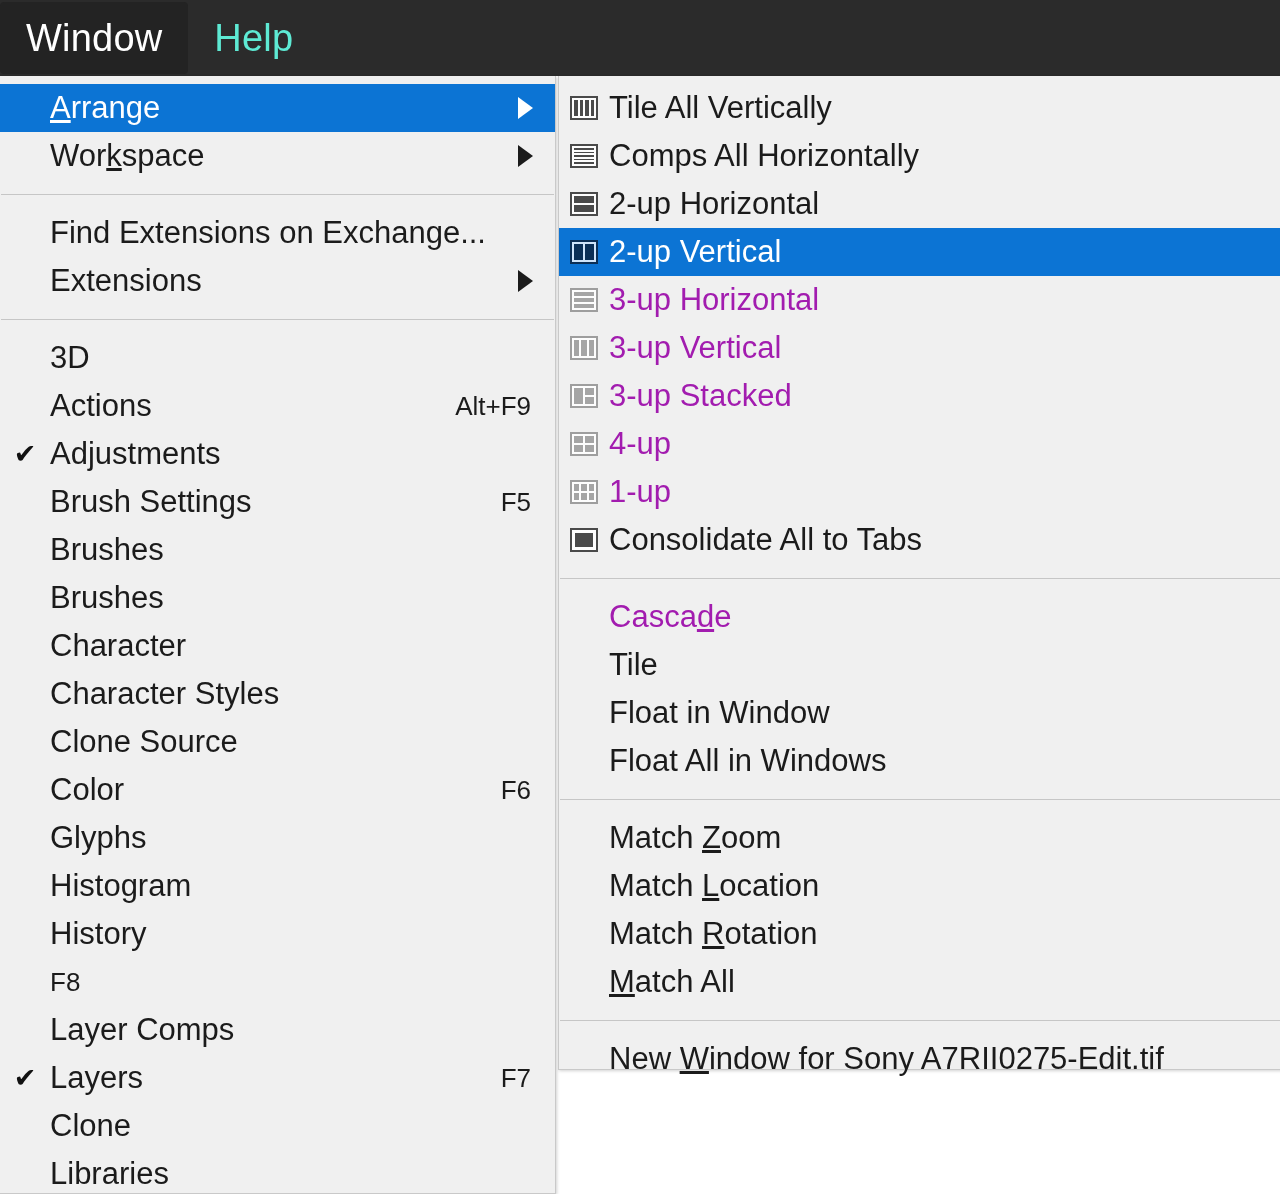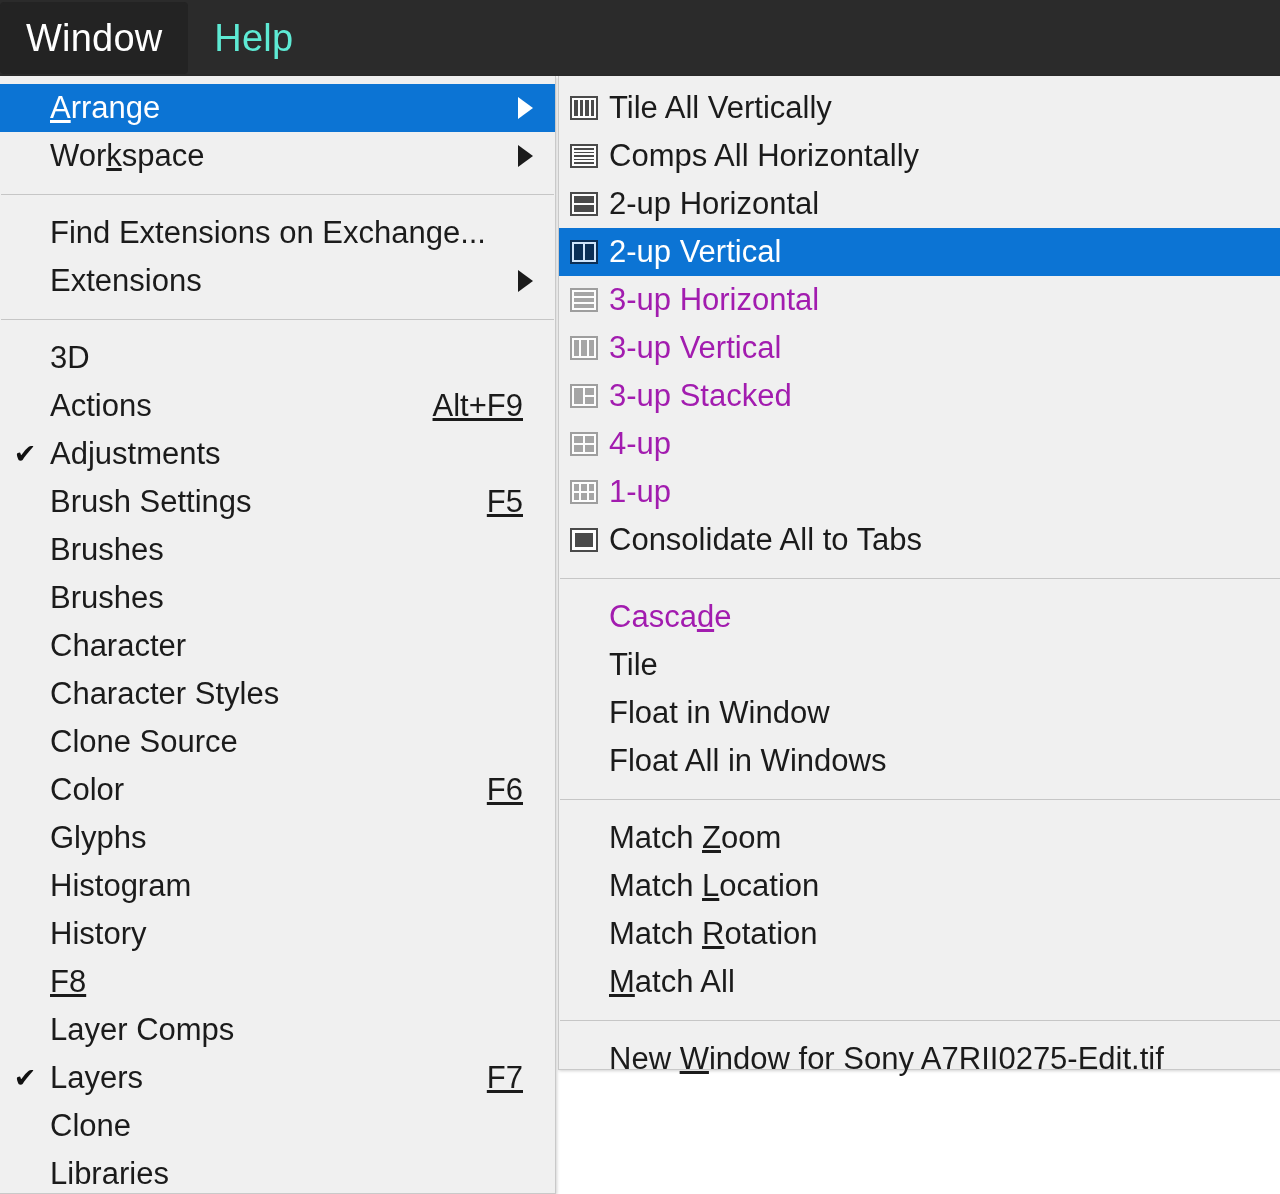--- a/index.html
+++ b/index.html
@@ -102,24 +102,23 @@
     display: flex;
     align-items: center;
     justify-content: center;
   }
   .label {
     flex: 1 1 auto;
     overflow: hidden;
   }
   .accel {
     flex: 0 0 auto;
-    font-size: 31px;
-    padding-right: 32px;
+    font-size: 26px;
+    padding-right: 24px;
     color: #1b1b1b;
-    text-decoration: underline;
   }
   .submenu-arrow {
     flex: 0 0 auto;
     padding-right: 22px;
     display: flex;
     align-items: center;
   }
   .tri {
     width: 0; height: 0;
     border-top: 11px solid transparent;

